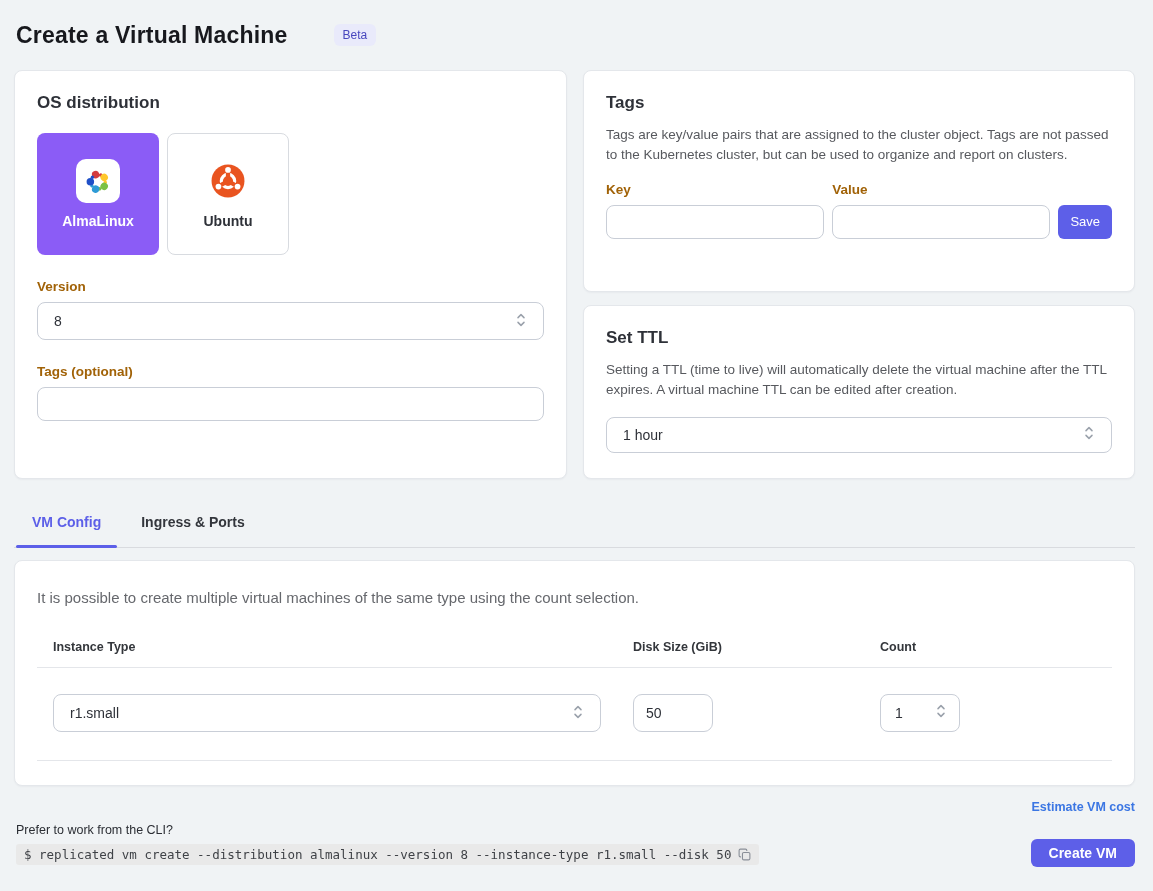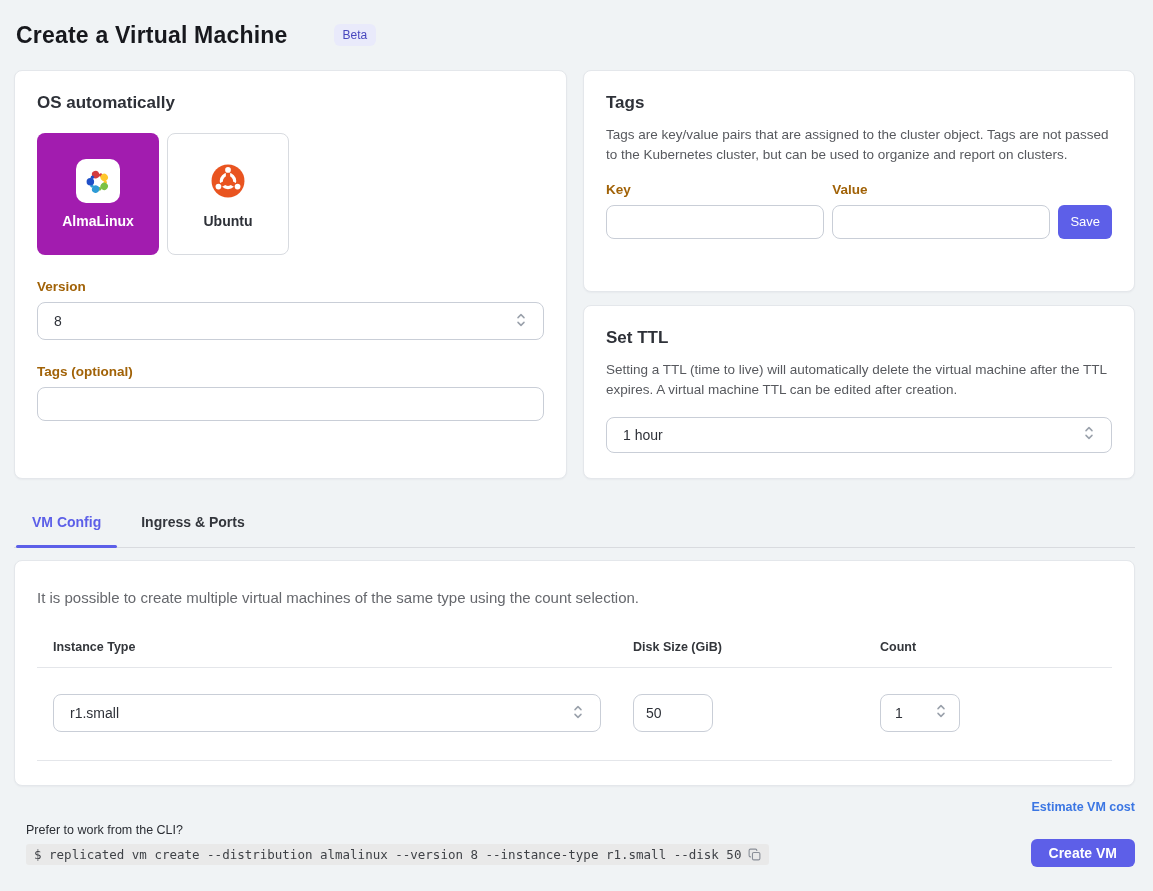--- a/index.html
+++ b/index.html
@@ -28,21 +28,21 @@
   .card-tags { height:222px; padding:22px; }
   .card-ttl { flex:1; padding:22px; }
   .card-title { font-size:17px; font-weight:600; color:#2E3138; }
   .card-desc { margin-top:12px; font-size:13.5px; line-height:1.5; color:#57595E; }
   
   .tiles { display:flex; gap:8px; margin-top:20px; }
   .tile {
     width:122px; height:122px; border-radius:8px; cursor:pointer;
     display:flex; flex-direction:column; align-items:center; justify-content:center;
   }
-  .tile.selected { background:#a21caf; }
+  .tile.selected { background:#8b5cf6; }
   .tile.unselected { background:#fff; border:1px solid #D8DBE0; }
   .tile-icon-box {
     width:44px; height:44px; border-radius:10px; background:#fff;
     display:flex; align-items:center; justify-content:center;
   }
   .tile-icon-plain { width:44px; height:44px; display:flex; align-items:center; justify-content:center; }
   .tile-label { margin-top:10px; font-size:14px; font-weight:bold; }
   .tile.selected .tile-label { color:#fff; }
   .tile.unselected .tile-label { color:#2E3138; }
   
@@ -100,21 +100,21 @@
     display:flex; align-items:center; padding:0 10px 0 14px; cursor:pointer;
   }
   .count-box input {
     width:100%; border:none; outline:none; font-size:14px; color:#2E3138;
     font-family:"Liberation Sans","DejaVu Sans",sans-serif;
   }
   .row-divider { margin-top:28px; border-bottom:1px solid #E4E6EA; }
   
   .footer { margin:14px 18px 0 16px; }
   .estimate-link { text-align:right; font-size:12.5px; font-weight:bold; color:#3B76E3; cursor:pointer; }
-  .footer-row { display:flex; justify-content:space-between; align-items:flex-start; margin-top:9px;margin-left:10px; }
+  .footer-row { display:flex; justify-content:space-between; align-items:flex-start; margin-top:9px; }
   .cli-block-label { font-size:12.5px; color:#2A2D33; }
   .cli-code {
     margin-top:7px; display:inline-flex; align-items:center; gap:7px;
     background:#E9E9E9; border-radius:3px; padding:3px 8px;
     font-family:"DejaVu Sans Mono","Liberation Mono",monospace;
     font-size:12.5px; color:#3F4247;
   }
   .copy-icon { cursor:pointer; display:flex; }
   .create-btn {
     margin-top:16px; height:28px; padding:0 18px; background:#5D5FE8; color:#fff;
@@ -127,21 +127,21 @@
 <body>
 
 <div class="page-header">
   <div class="page-title">Create a Virtual Machine</div>
   <div class="beta-badge">Beta</div>
 </div>
 
 <div class="cards-row">
 
   <div class="card card-os">
-    <div class="card-title">OS automatically</div>
+    <div class="card-title">OS distribution</div>
 
     <div class="tiles">
       <div class="tile selected">
         <div class="tile-icon-box">
           <svg width="34" height="34" viewBox="0 0 40 40">
             <g transform="translate(20,21)">
               <g transform="rotate(-18)">
                   <circle cx="0" cy="-9" r="4.4" fill="#D43B3F"></circle>
                   <circle cx="5.4" cy="-6.6" r="2" fill="#D43B3F"></circle>
                 </g>

